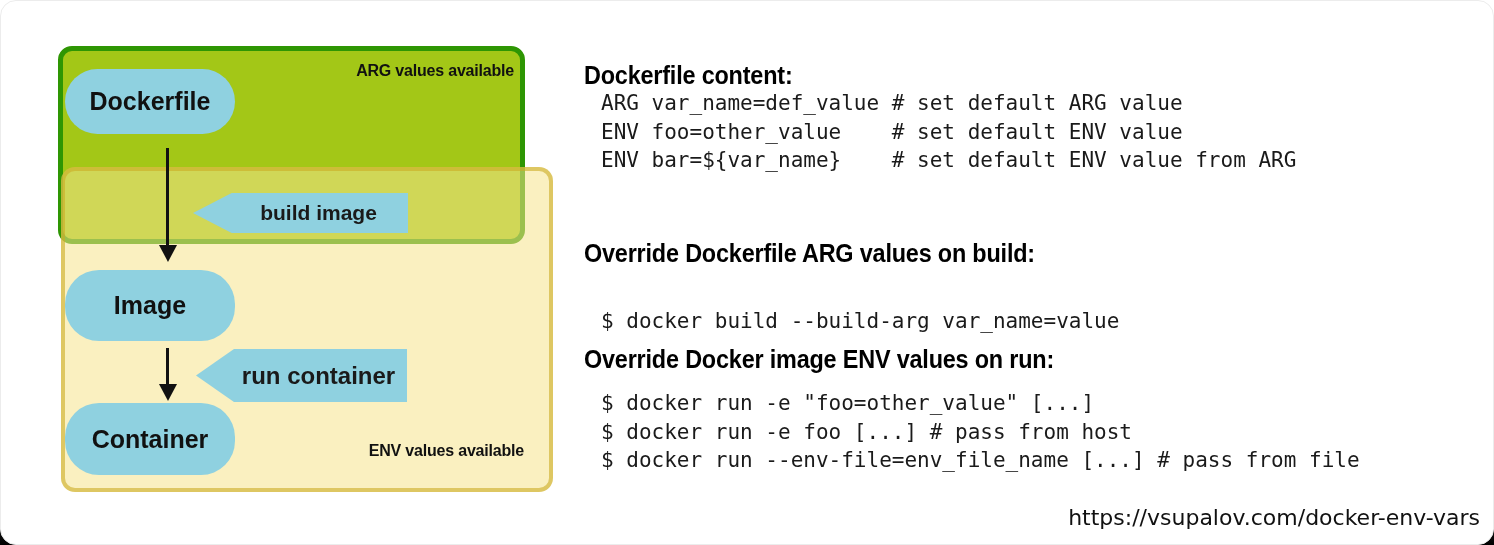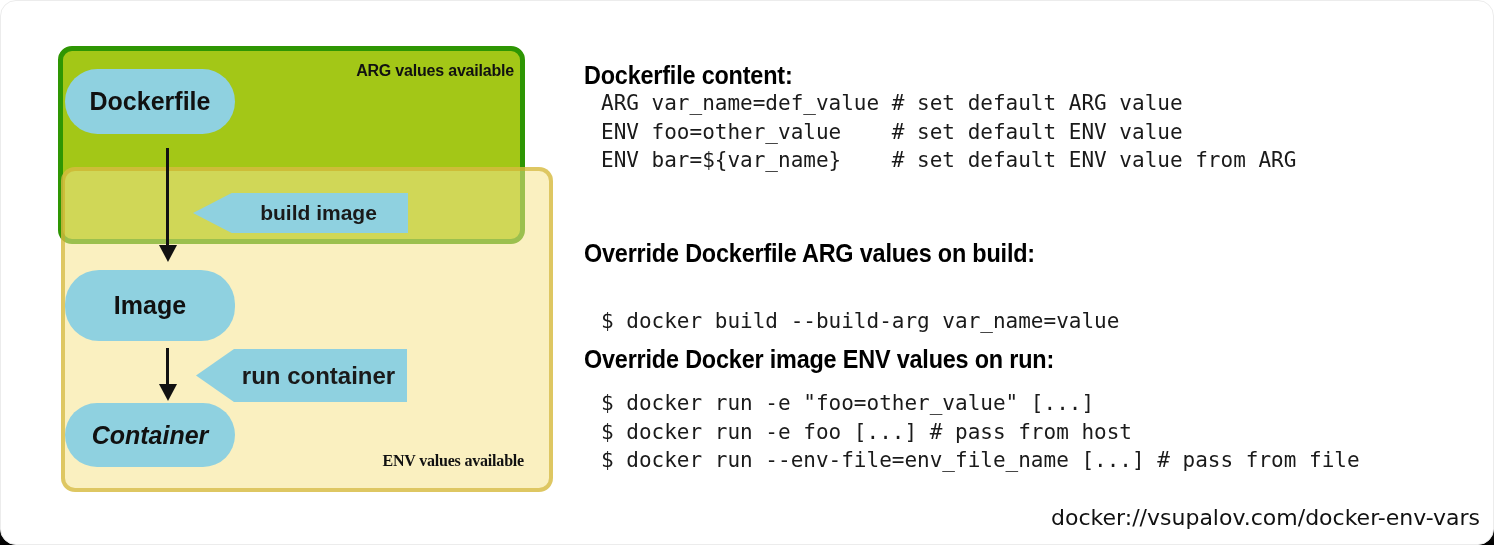--- a/index.html
+++ b/index.html
@@ -28,32 +28,32 @@
     left: 60px; top: 166px; width: 492px; height: 325px;
     background: rgba(246,228,140,0.55);
     border: 4px solid rgba(204,172,36,0.60);
   }
   .zone-label {
     position: absolute;
     font-weight: bold; font-size: 16px; color: #111;
     text-align: right; letter-spacing: -0.2px;
   }
   .zone-label.arg { left: 250px; top: 61px; width: 263px; }
-  .zone-label.env { left: 250px; top: 451px; width: 273px; font-family: Liberation Serif, serif; }
+  .zone-label.env { left: 250px; top: 441px; width: 273px; }
 
   
   .node {
     position: absolute; left: 64px; width: 170px;
     background: #8fd1e0; border-radius: 34px;
     display: flex; align-items: center; justify-content: center;
     font-weight: bold; font-size: 25px; color: #111;
   }
   .node-dockerfile { top: 68px;  height: 65px; }
   .node-image      { top: 269px; height: 71px; text-align: center; }
-  .node-container  { top: 402px; height: 64px; font-style: italic; }
+  .node-container  { top: 402px; height: 72px; }
 
   
   .arrow-line { position: absolute; left: 165px; width: 3px; background: #111; }
   .arrow-line.a1 { top: 147px; height: 98px; }
   .arrow-line.a2 { top: 347px; height: 37px; }
   .arrow-head {
     position: absolute; left: 158px; width: 0; height: 0;
     border-left: 9px solid transparent; border-right: 9px solid transparent;
     border-top: 17px solid #111;
   }
@@ -123,15 +123,15 @@
 
   <div class="section-heading h1">Dockerfile content:</div>
   <div class="code-block c1"><div>ARG var_name=def_value # set default ARG value</div><div>ENV foo=other_value    # set default ENV value</div><div>ENV bar=${var_name}    # set default ENV value from ARG</div></div>
 
   <div class="section-heading h2">Override Dockerfile ARG values on build:</div>
   <div class="code-block c2"><div>$ docker build --build-arg var_name=value</div></div>
 
   <div class="section-heading h3">Override Docker image ENV values on run:</div>
   <div class="code-block c3"><div>$ docker run -e "foo=other_value" [...]</div><div>$ docker run -e foo [...] # pass from host</div><div>$ docker run --env-file=env_file_name [...] # pass from file</div></div>
 
-  <div class="footer-url">docker://vsupalov.com/docker-env-vars</div>
+  <div class="footer-url">https://vsupalov.com/docker-env-vars</div>
 
 </div>
 
 </body></html>

